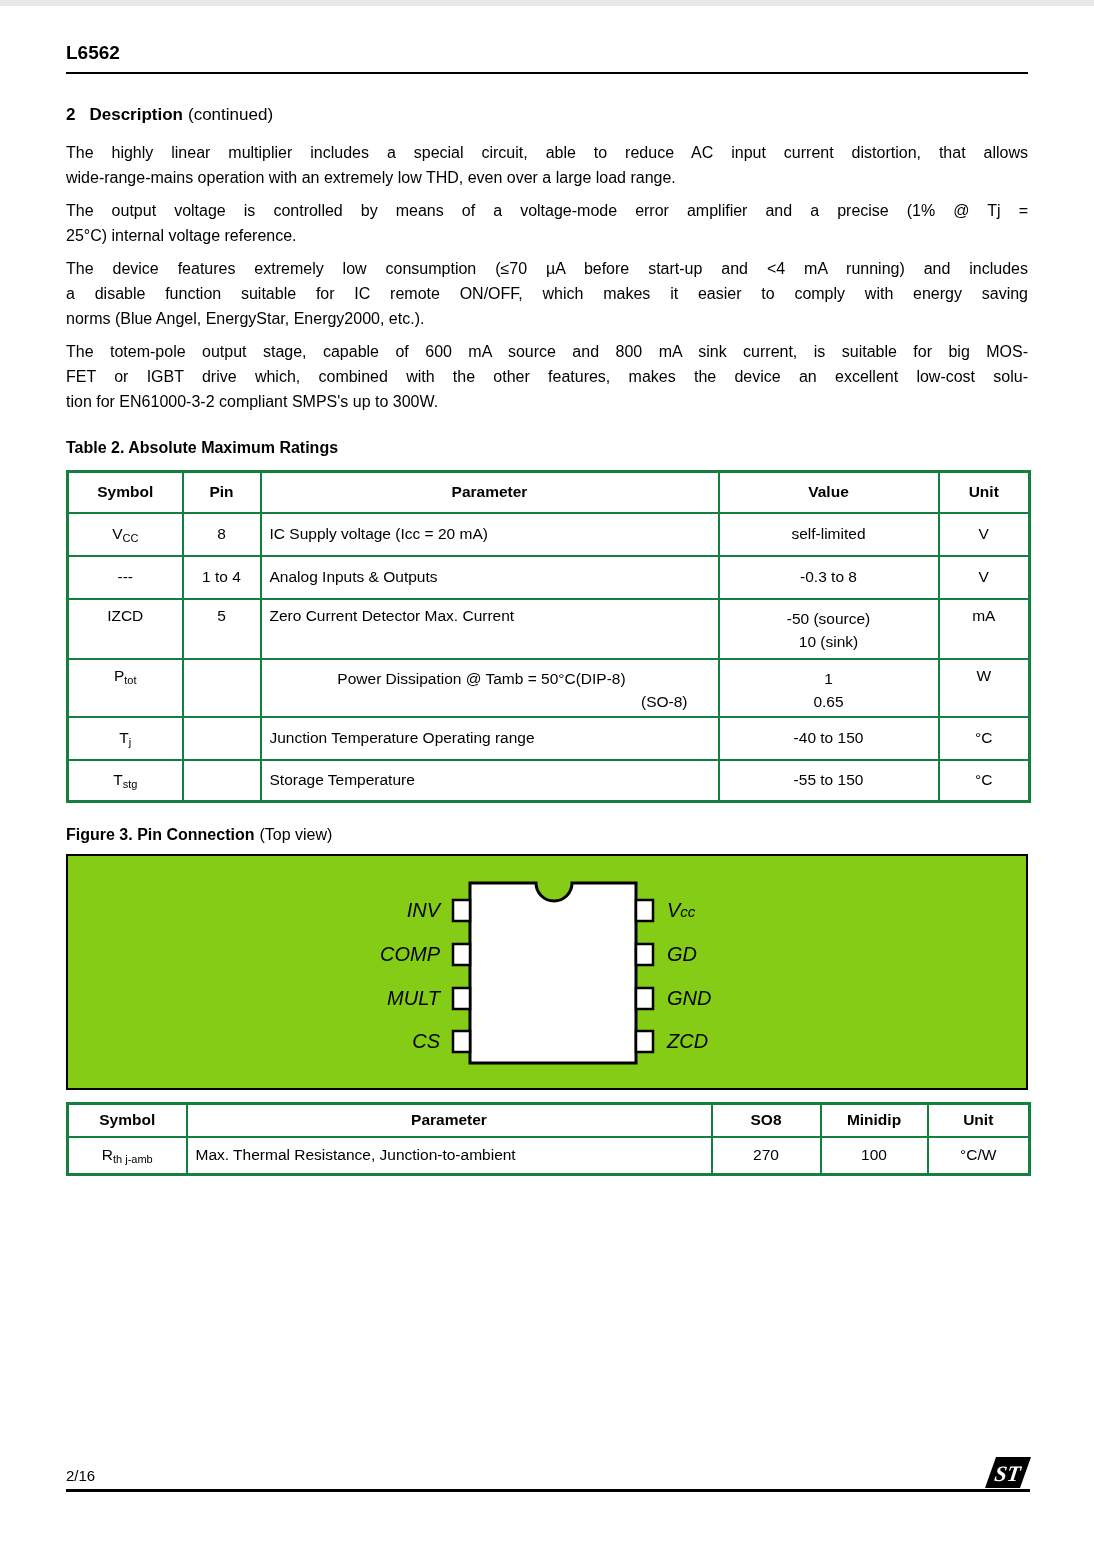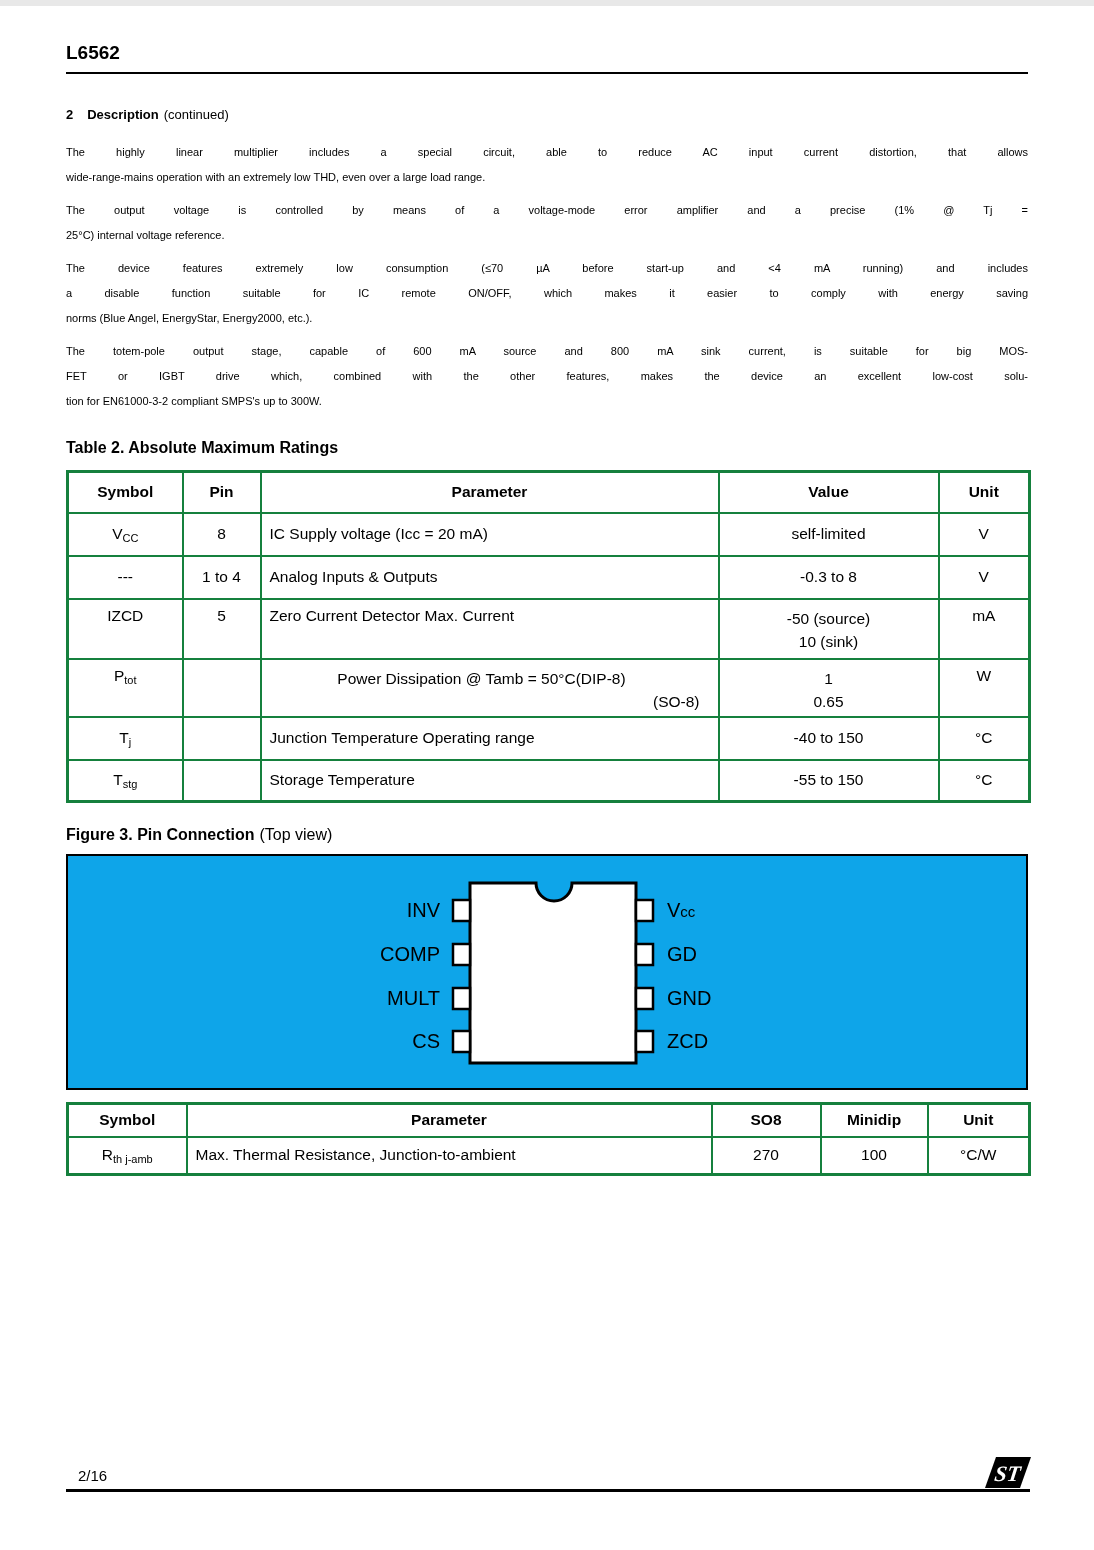--- a/index.html
+++ b/index.html
@@ -11,66 +11,66 @@
     background:#ffffff;
     color:#000;
     font-family:"Liberation Sans", sans-serif;
     overflow:hidden;
   }
   .content { padding:0 66px; }
 
   .header-title { margin-top:36px; font-size:19px; font-weight:bold; line-height:22px; }
   .header-rule { margin-top:8px; height:2px; background:#000; }
 
-  .section-heading { margin-top:30px; font-size:13px; line-height:22px; }
+  .section-heading { margin-top:30px; font-size:17px; line-height:22px; }
   .section-heading .b { font-weight:bold; }
   .section-heading .num { margin-right:14px; }
   .section-heading .suffix { font-weight:normal; margin-left:5px; }
 
   .paragraphs { margin-top:14px; }
   .para { margin-bottom:8px; }
-  .line { font-size:11px; line-height:25px; text-align:justify; text-align-last:justify; }
+  .line { font-size:16px; line-height:25px; text-align:justify; text-align-last:justify; }
   .line.last { text-align:center; text-align-last:left; }
 
   .tbl-caption { font-size:16px; font-weight:bold; line-height:20px; }
   .t2-caption { margin-top:24px; }
   .t3-caption { margin-top:32px; }
 
   table { border-collapse:collapse; table-layout:fixed; width:962px; margin-top:12px; }
   table, th, td { border:2px solid #15803d; }
   table { border-width:3px; }
   th { font-size:15.5px; font-weight:bold; text-align:center; }
   td { font-size:15.5px; text-align:center; vertical-align:middle; }
   td.param { text-align:left; padding-left:8px; }
   td.vtop { vertical-align:top; padding-top:7px; }
   .sub { font-size:11px; vertical-align:-3px; }
   .val-line { line-height:23px; }
   .param-flex { display:flex; justify-content:center; padding-right:24px; line-height:23px; }
-  .param-right2 { text-align:right; padding-right:18px; line-height:23px; }
+  .param-right2 { text-align:right; padding-right:30px; line-height:23px; }
 
   .t2 th { height:41px; }
   .t2 .r1 td { height:43px; }
   .t2 .r2 td { height:43px; }
   .t2 .r3 td { height:60px; }
   .t2 .r4 td { height:58px; }
   .t2 .r5 td { height:43px; }
   .t2 .r6 td { height:42px; }
 
   .fig-caption { margin-top:22px; font-size:16px; line-height:20px; }
   .fig-caption .b { font-weight:bold; }
   .fig-caption .suffix { font-weight:normal; margin-left:5px; }
-  .figure-box { margin-top:9px; width:962px; height:236px; border:2.5px solid #000; background:#0ea5e9; }
+  .figure-box { margin-top:9px; width:962px; height:236px; border:2.5px solid #000; background:#84cc16;font-style:italic; }
   .pin-svg text { font-family:"Liberation Sans", sans-serif; font-size:20px; fill:#000; }
   .pin-svg .pinsub { font-size:15px; }
 
   .t3 th { height:33px; }
   .t3 td { height:38px; }
   .t3 { border-width:3px; }
 
-  .footer-page { position:absolute; left:78px; top:1461px; font-size:15px; line-height:18px; }
+  .footer-page { position:absolute; left:66px; top:1461px; font-size:15px; line-height:18px; }
   .footer-rule { position:absolute; left:66px; top:1483px; width:964px; height:3px; background:#000; }
   .footer-logo { position:absolute; left:985px; top:1451px; }
 </style>
 </head>
 <body>
 
 <div class="page">
   <div class="content">
 
     <div class="header-title">L6562</div>

